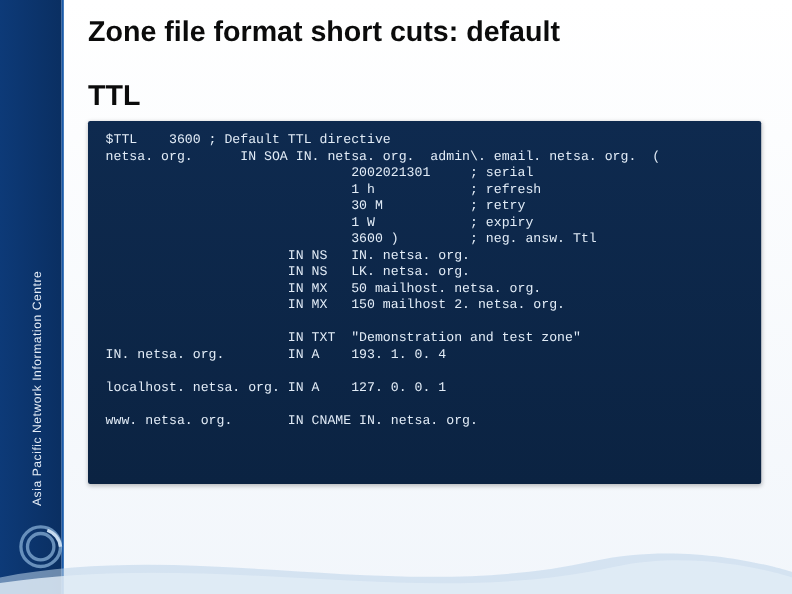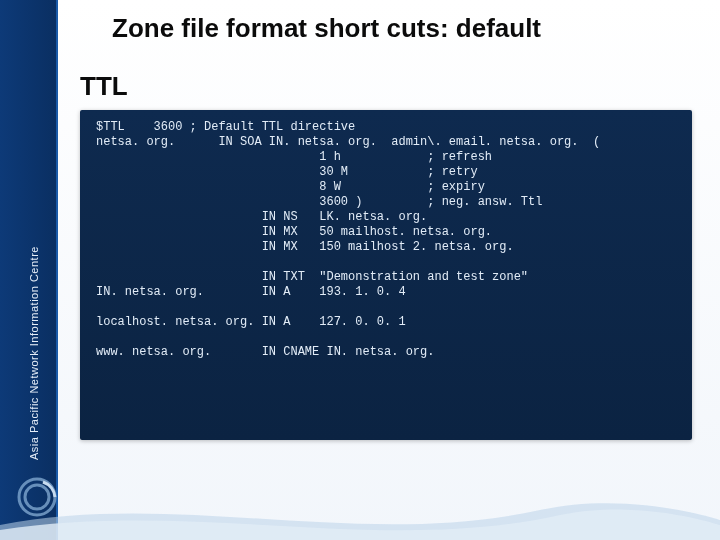--- a/index.html
+++ b/index.html
@@ -57,21 +57,21 @@
   }
   .title {
     position: absolute;
     left: 80px;
     top: 14px;
     width: 600px;
     color: #0b0b0b;
     font-weight: 700;
     line-height: 1.15;
   }
-  .title-line1 { font-size: 26px; margin-left: 32px; }
+  .title-line1 { font-size: 26px; }
   .title-line2 { font-size: 26px; margin-top: 28px; }
   .code-block {
     position: absolute;
     left: 80px;
     top: 110px;
     width: 612px;
     height: 330px;
     background: #0e2a4f;
     background: linear-gradient(180deg, #0e2a4f 0%, #0b2342 100%);
     color: #e2ecf7;
@@ -115,24 +115,26 @@
   <div class="logo-label">APNIC</div>
 
   <div class="title">
     <div class="title-line1">Zone file format short cuts: default</div>
     <div class="title-line2">TTL</div>
   </div>
 
   <div class="code-block">
     <div class="code-line">$TTL    3600 ; Default TTL directive</div>
     <div class="code-line">netsa. org.      IN SOA IN. netsa. org.  admin\. email. netsa. org.  (</div>
+    <div class="code-line">                               2002021301     ; serial</div>
     <div class="code-line">                               1 h            ; refresh</div>
     <div class="code-line">                               30 M           ; retry</div>
-    <div class="code-line">                               8 W            ; expiry</div>
+    <div class="code-line">                               1 W            ; expiry</div>
     <div class="code-line">                               3600 )         ; neg. answ. Ttl</div>
+    <div class="code-line">                       IN NS   IN. netsa. org.</div>
     <div class="code-line">                       IN NS   LK. netsa. org.</div>
     <div class="code-line">                       IN MX   50 mailhost. netsa. org.</div>
     <div class="code-line">                       IN MX   150 mailhost 2. netsa. org.</div>
     <div class="code-line"></div>
     <div class="code-line">                       IN TXT  "Demonstration and test zone"</div>
     <div class="code-line">IN. netsa. org.        IN A    193. 1. 0. 4</div>
     <div class="code-line"></div>
     <div class="code-line">localhost. netsa. org. IN A    127. 0. 0. 1</div>
     <div class="code-line"></div>
     <div class="code-line">www. netsa. org.       IN CNAME IN. netsa. org.</div>

